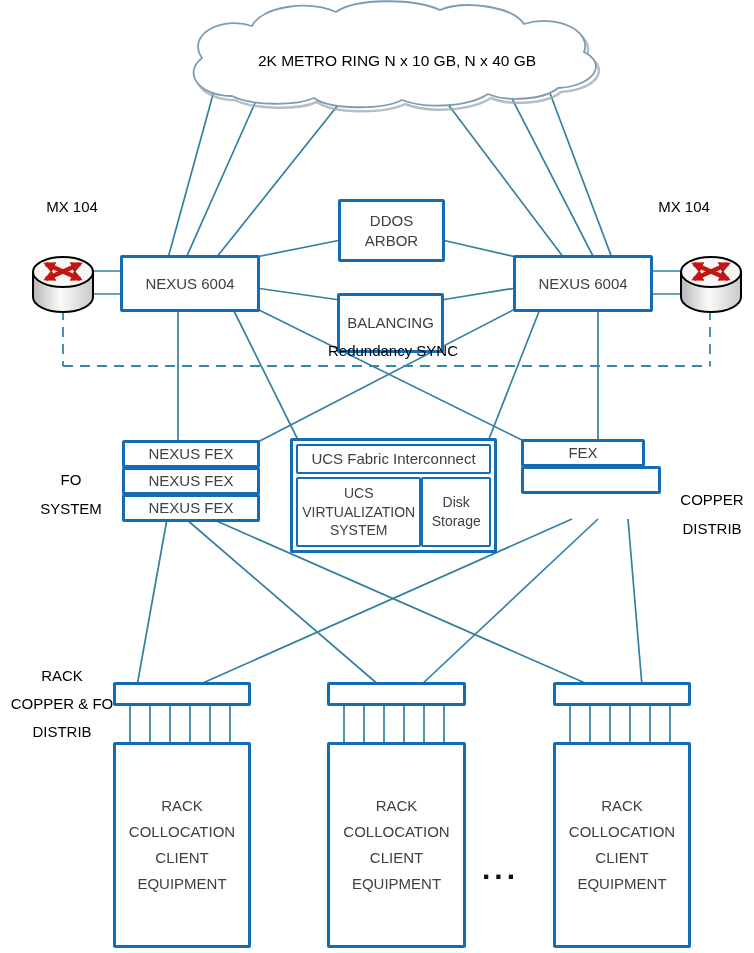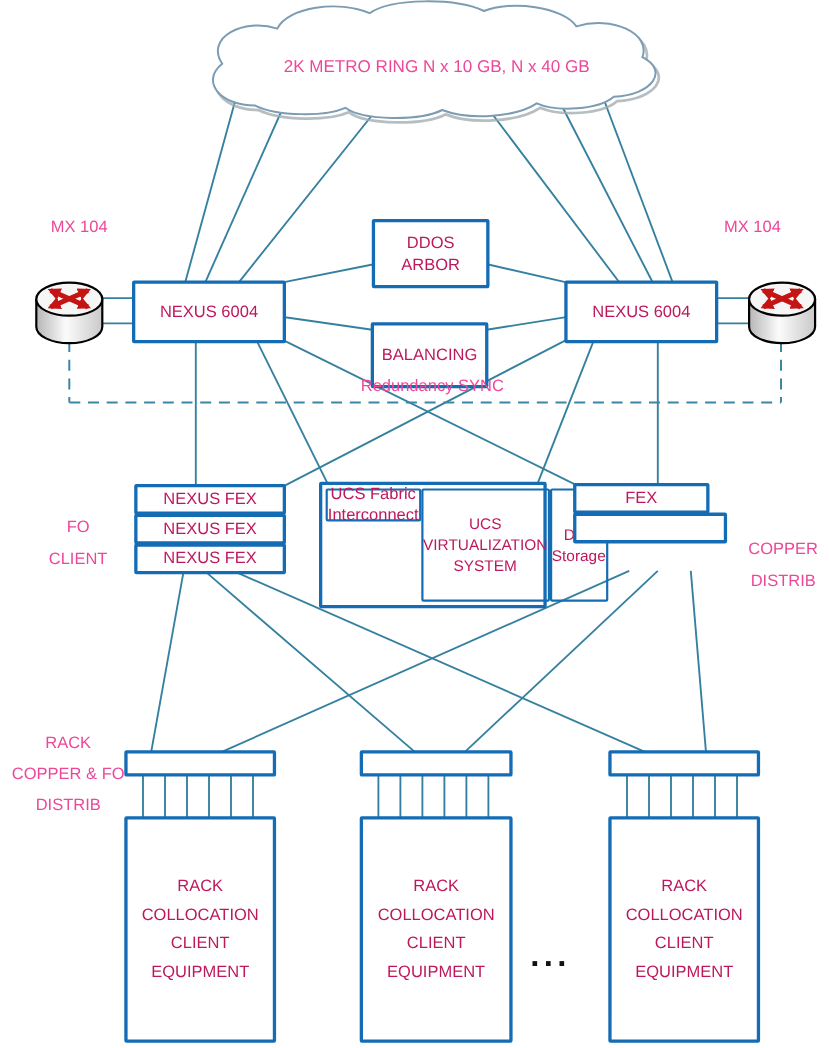--- a/index.html
+++ b/index.html
@@ -4,28 +4,28 @@
 <style>
   html,body { margin:0; padding:0; background:#ffffff; }
   #canvas {
     position:relative; width:754px; height:953px; overflow:hidden;
     font-family:"Liberation Sans", sans-serif; color:#111; background:#fff;
   }
   #underlay { position:absolute; left:0; top:0; width:754px; height:953px; }
   .box {
     position:absolute; background:#fff; border:3px solid #146cb4; border-radius:2px;
     display:flex; align-items:center; justify-content:center;
-    text-align:center; font-size:15px; line-height:1.3; color:#be185d; box-sizing:border-box;
+    text-align:center; font-size:15px; line-height:1.3; color:#404040; box-sizing:border-box;
   }
   .lbl {
-    position:absolute; text-align:center; font-size:15px; line-height:1.22; color:#ec4899;
+    position:absolute; text-align:center; font-size:15px; line-height:1.22; color:#000000;
   }
   .pre { white-space:pre-line; }
   .fexrow { height:28px; }
-  .ucs-outer { flex-direction:row; padding:3px; justify-content:stretch; align-items:stretch; }
+  .ucs-outer { flex-direction:column; padding:3px; justify-content:stretch; align-items:stretch; }
   .ucs-head {
     border:2px solid #146cb4; border-radius:2px; height:26px; margin-bottom:3px;
     display:flex; align-items:center; justify-content:center; font-size:15px;
   }
   .ucs-row { display:flex; flex:1; gap:0; }
   .ucs-cell {
     border:2px solid #146cb4; border-radius:2px; display:flex; align-items:center;
     justify-content:center; text-align:center; font-size:14px; line-height:1.35;
   }
   .rack { line-height:1.75; }
@@ -157,21 +157,21 @@
     <span>NEXUS 6004</span>
   </div>
 
   <div class="box pre" style="left:338px; top:199px; width:107px; height:63px;">DDOS
 ARBOR</div>
   <div class="box" style="left:337px; top:272px; width:107px; height:60px;margin-top:21px;">BALANCING</div>
 
   <div class="lbl" style="left:318px; top:342px; width:150px;">Redundancy SYNC</div>
 
   <div class="lbl pre" style="left:25px; top:466px; width:92px; line-height:1.9;">FO
-CLIENT</div>
+SYSTEM</div>
   <div class="lbl pre" style="left:670px; top:486px; width:84px; line-height:1.9;">COPPER
 DISTRIB</div>
 
   <div style="position:absolute; left:122px; top:440px; width:138px;">
     <div class="box fexrow" style="position:relative; width:138px;">NEXUS FEX</div>
     <div class="box fexrow" style="position:relative; width:138px; margin-top:-1px;">NEXUS FEX</div>
     <div class="box fexrow" style="position:relative; width:138px; margin-top:-1px;">NEXUS FEX</div>
   </div>
 
   <div class="box ucs-outer" style="left:290px; top:438px; width:207px; height:115px;">

